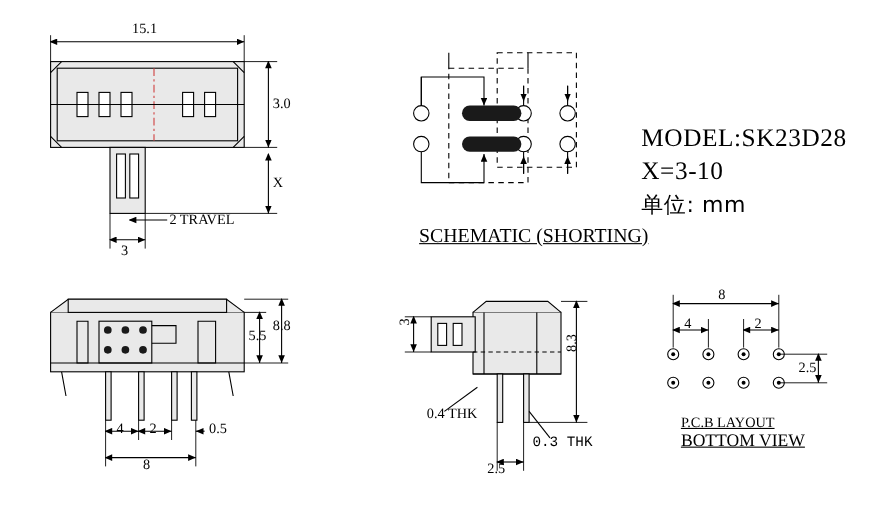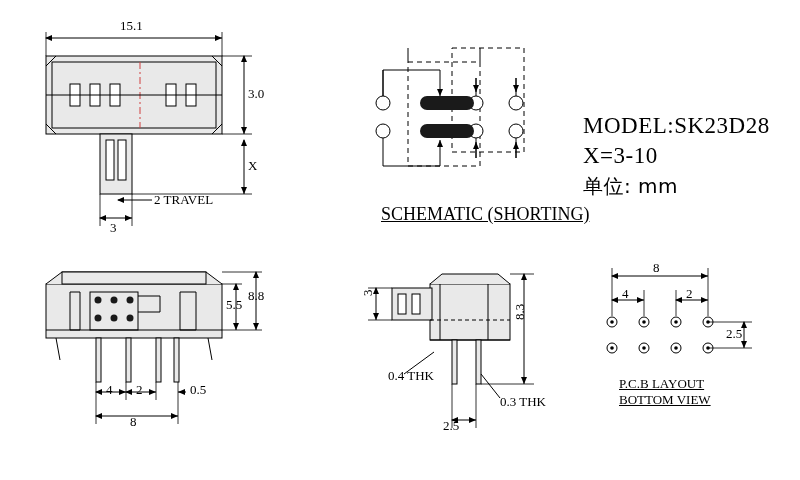--- a/index.html
+++ b/index.html
@@ -204,23 +204,23 @@
 <div class="lbl dim" style="left:226px;top:297px;">5.5</div>
 <div class="lbl dim" style="left:248px;top:288px;">8.8</div>
 <div class="lbl dim" style="left:106px;top:382px;">4</div>
 <div class="lbl dim" style="left:136px;top:382px;">2</div>
 <div class="lbl dim" style="left:190px;top:382px;">0.5</div>
 <div class="lbl dim" style="left:130px;top:414px;">8</div>
 
 <div class="lbl dim" style="left:360px;top:296px;transform:rotate(-90deg);transform-origin:left top;">3</div>
 <div class="lbl dim" style="left:512px;top:320px;transform:rotate(-90deg);transform-origin:left top;">8.3</div>
 <div class="lbl dim" style="left:350px;top:368px;margin-left:38px;">0.4 THK</div>
-<div class="lbl dim" style="left:500px;top:394px;">0.3 THK</div>
+<div class="lbl dim" style="left:484px;top:394px;font-family:Liberation Mono, monospace;">0.3 THK</div>
 <div class="lbl dim" style="left:443px;top:418px;">2.5</div>
 
 <div class="lbl dim" style="left:653px;top:260px;">8</div>
 <div class="lbl dim" style="left:622px;top:286px;">4</div>
 <div class="lbl dim" style="left:686px;top:286px;">2</div>
 <div class="lbl dim" style="left:726px;top:326px;">2.5</div>
 <div class="lbl dim ul" style="left:619px;top:376px;font-size:13px;">P.C.B LAYOUT</div>
-<div class="lbl dim ul" style="left:619px;top:392px;font-size:13px;">BOTTOM VIEW</div>
+<div class="lbl dim ul" style="left:619px;top:392px;font-size:16px;">BOTTOM VIEW</div>
 
 </div>
 
 </body></html>

